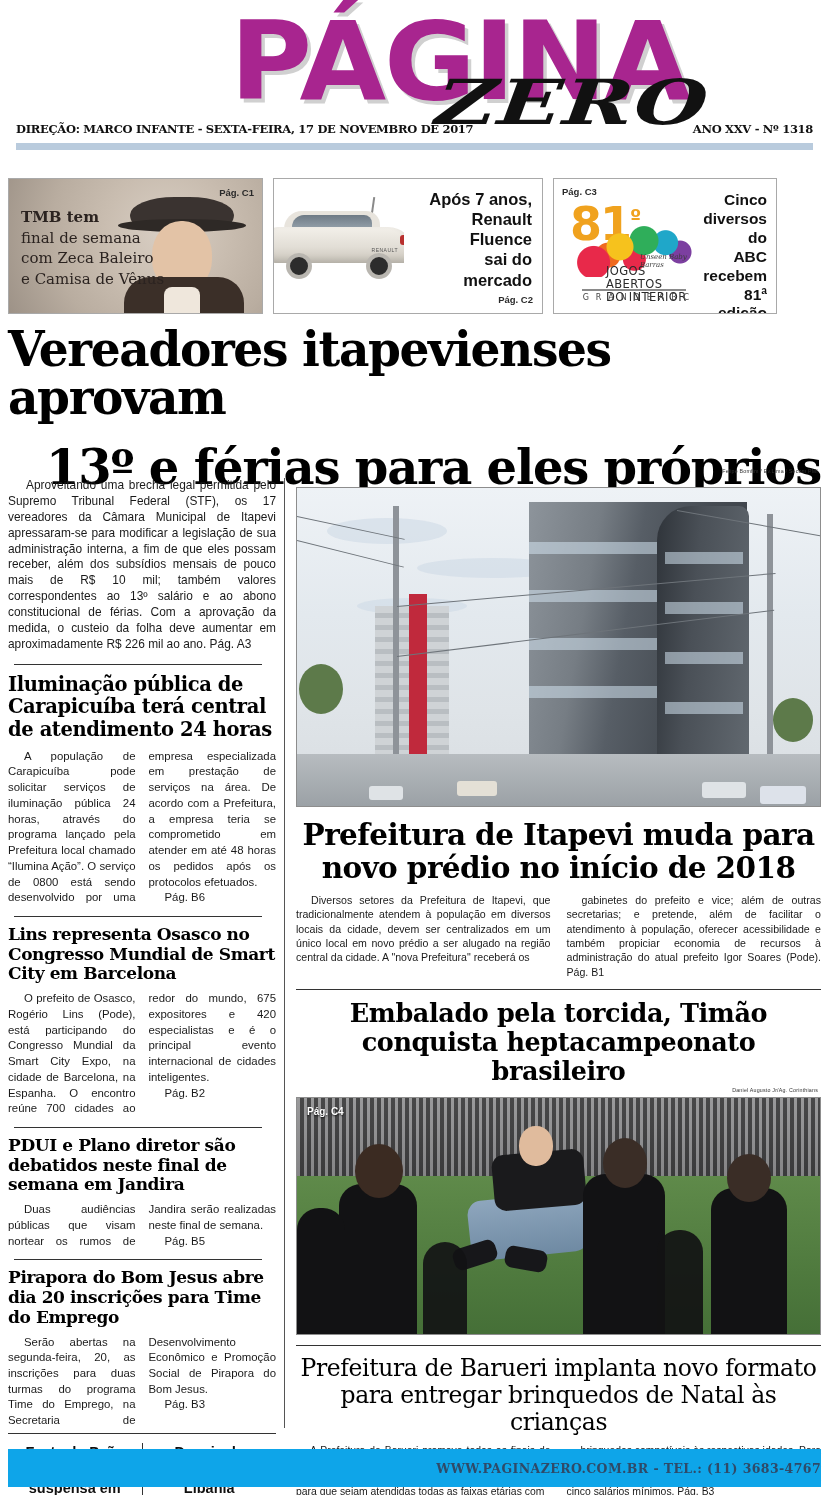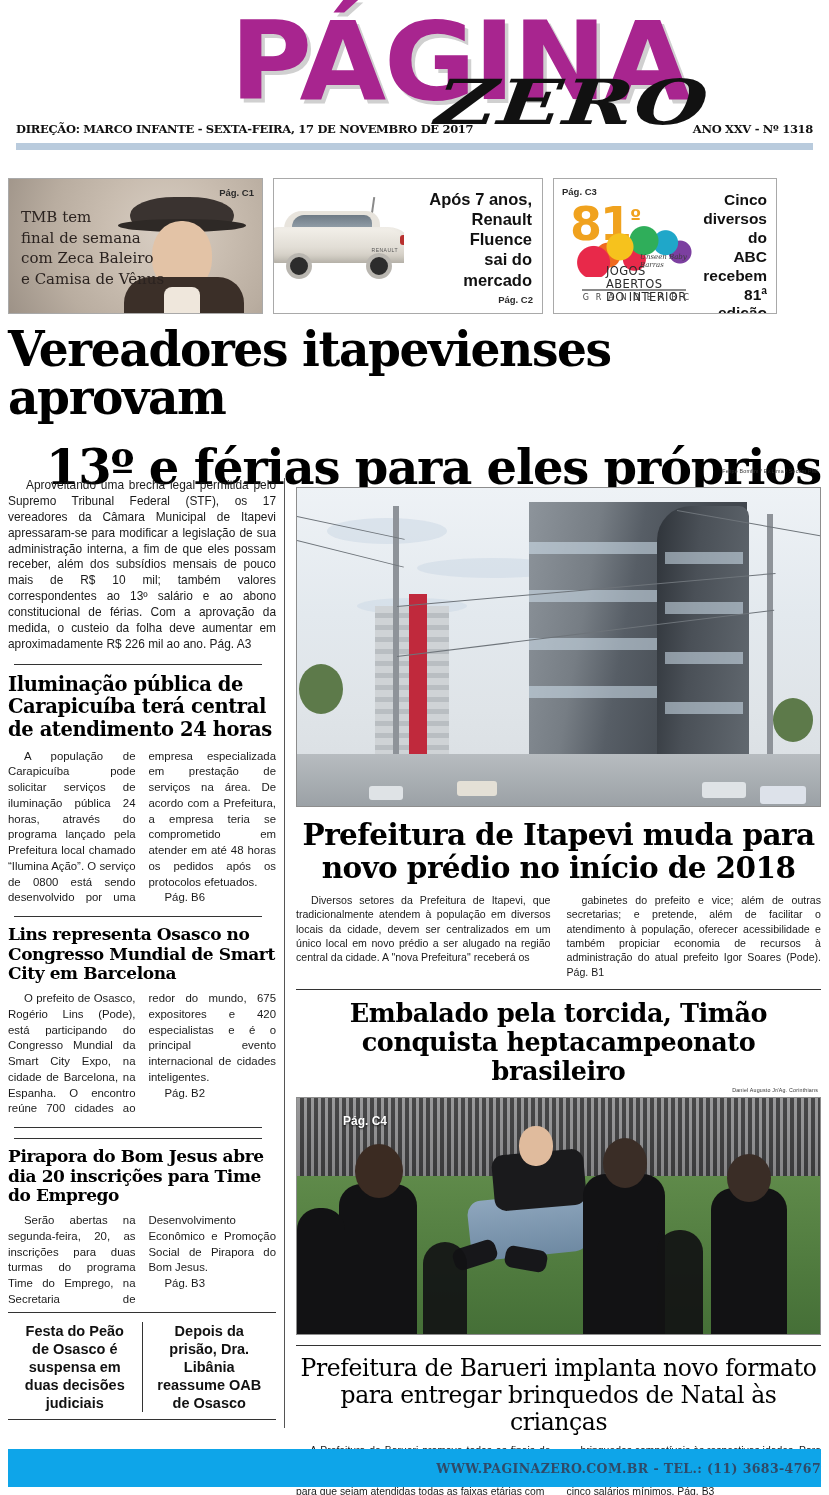--- a/index.html
+++ b/index.html
@@ -83,21 +83,21 @@
   .t1-shirt {
     position: absolute; left: 48px; top: 92px; width: 36px; height: 30px;
     background: #efe7dc; border-radius: 8px 8px 0 0;
   }
   .t1-text {
     position: absolute; left: 12px; top: 28px; width: 150px;
     font-family: "DejaVu Serif", serif;
     font-size: 15px; line-height: 1.38; color: #2b2320;
     font-weight: normal;
   }
-  .t1-text b { font-weight: normal; }
+  .t1-text b { font-weight: bold; }
   .pgtag {
     position: absolute; font-family: "Liberation Sans", sans-serif;
     font-size: 9.5px; font-weight: bold; color: #2a2a2a;
   }
   .t1-pg { right: 8px; top: 8px; }
 
   
   .t2-img {
     width: 130px; position: relative; background: #ffffff; overflow: hidden;
   }
@@ -319,23 +319,23 @@
     position: absolute; left: 172px; top: 98px; width: 118px; height: 60px;
     background: linear-gradient(180deg,#8ea6bd,#6f8aa3); border-radius: 14px;
     transform: rotate(-6deg);
   }
   .coach-head {
     position: absolute; left: 222px; top: 28px; width: 34px; height: 40px;
     background: #e0bb9d; border-radius: 48%;
   }
   .shoe { position: absolute; background: #17171a; border-radius: 8px; }
   .sport-pg {
-    position: absolute; left: 10px; top: 16px;
-    font-family: "Liberation Sans", sans-serif; font-size: 12px;
-    font-weight: bold; color: #fff; text-shadow: 0 1px 2px rgba(0,0,0,.8); padding-left: 36px;
+    position: absolute; left: 10px; top: 8px;
+    font-family: "Liberation Sans", sans-serif; font-size: 10px;
+    font-weight: bold; color: #fff; text-shadow: 0 1px 2px rgba(0,0,0,.8);
   }
 
   .bar-head {
     font-family: "DejaVu Serif", serif; font-weight: normal;
     font-size: 23.5px; line-height: 1.16; text-align: center; color: #000;
     letter-spacing: -0.4px;
   }
   .two-col-b {
     column-count: 2; column-gap: 16px; margin-top: 7px;
     font-size: 10.4px; line-height: 1.34; text-align: justify; color: #1a1a1a;
@@ -466,20 +466,27 @@
 
       <div>
         <div class="sub-head s2">Lins representa Osasco no Congresso Mundial de Smart City em Barcelona</div>
         <div class="two-col">
           <p>O prefeito de Osasco, Rogério Lins (Pode), está participando do Congresso Mundial da Smart City Expo, na cidade de Barcelona, na Espanha. O encontro reúne 700 cidades ao redor do mundo, 675 expositores e 420 especialistas e é o principal evento internacional de cidades inteligentes.</p>
           <p class="pg">Pág. B2</p>
         </div>
       </div>
       <div class="hr-thin2"></div>
 
+      <div>
+        <div class="sub-head s2">PDUI e Plano diretor são debatidos neste final de semana em Jandira</div>
+        <div class="two-col">
+          <p>Duas audiências públicas que visam nortear os rumos de Jandira serão realizadas neste final de semana.</p>
+          <p class="pg">Pág. B5</p>
+        </div>
+      </div>
       <div class="hr-thin2"></div>
 
       <div>
         <div class="sub-head s2">Pirapora do Bom Jesus abre dia 20 inscrições para Time do Emprego</div>
         <div class="two-col">
           <p>Serão abertas na segunda-feira, 20, as inscrições para duas turmas do programa Time do Emprego, na Secretaria de Desenvolvimento Econômico e Promoção Social de Pirapora do Bom Jesus.</p>
           <p class="pg">Pág. B3</p>
         </div>
       </div>
 

